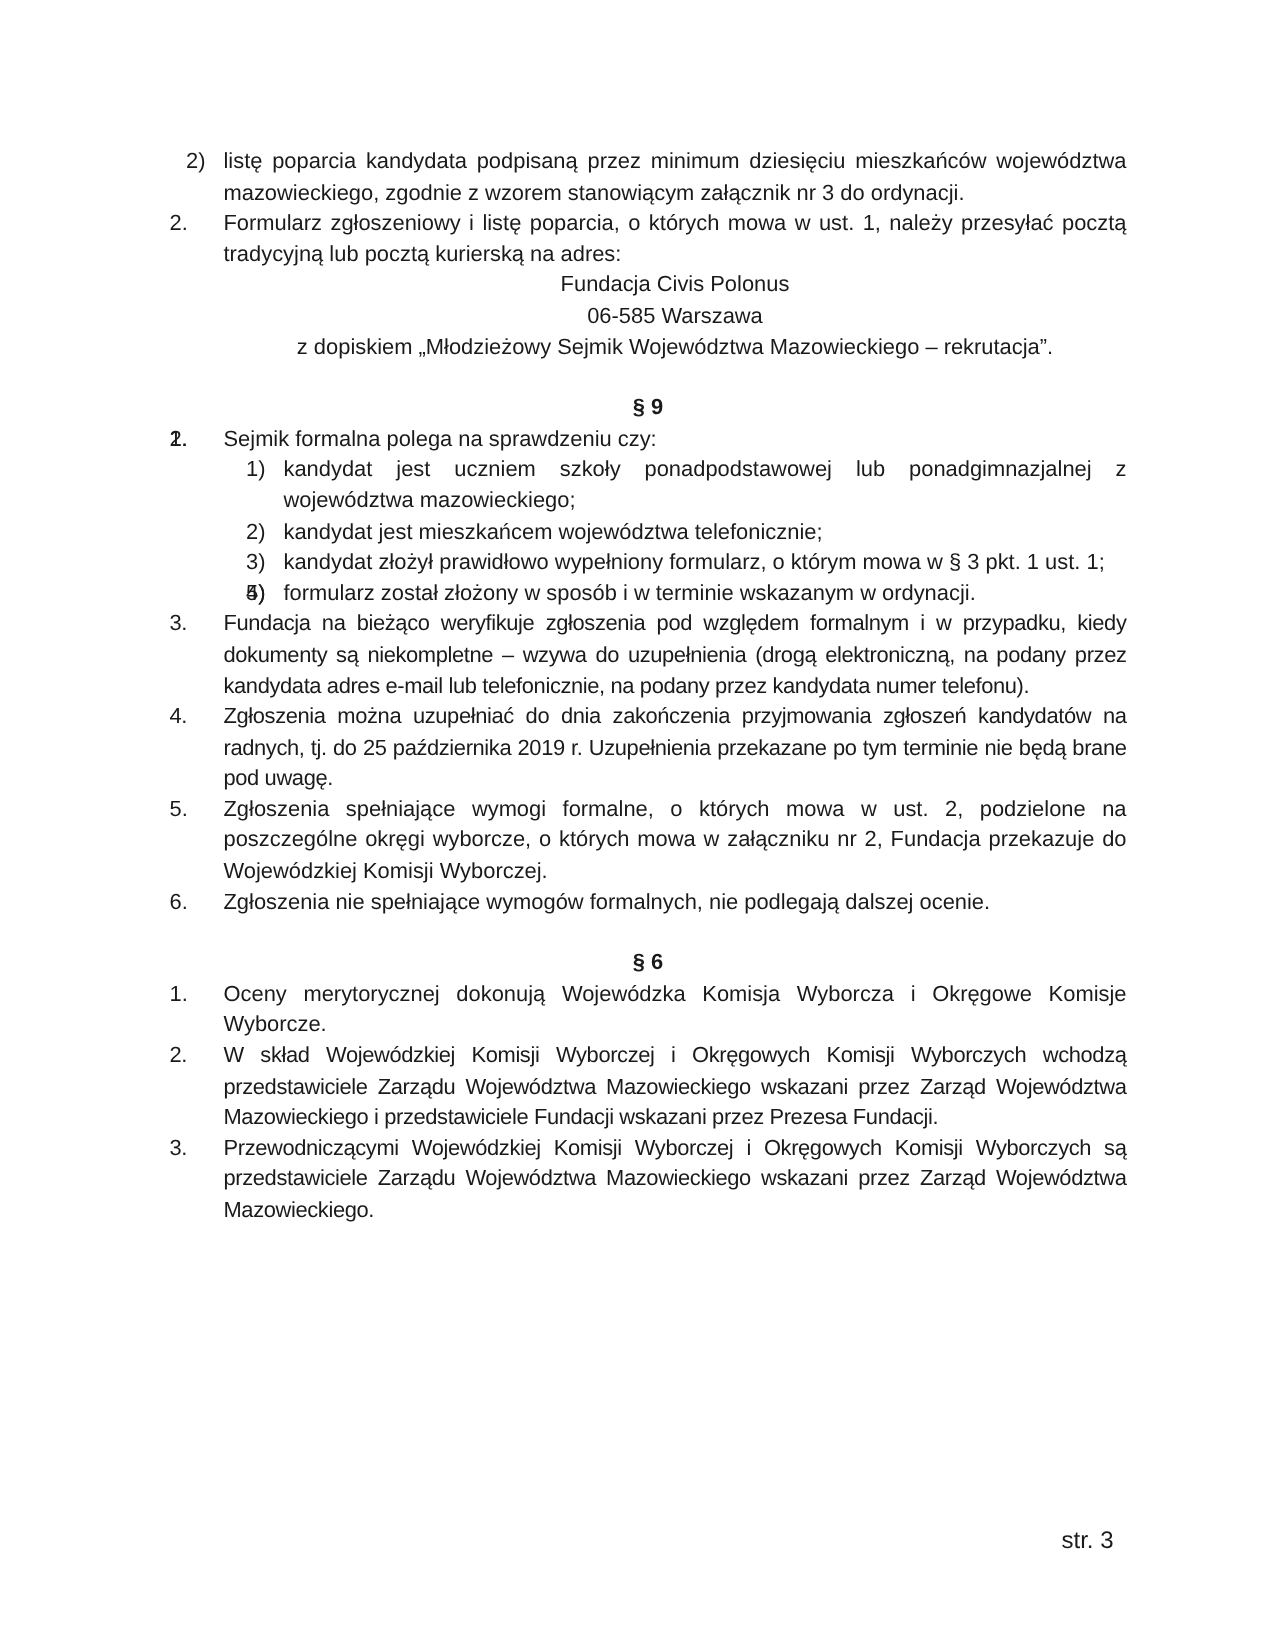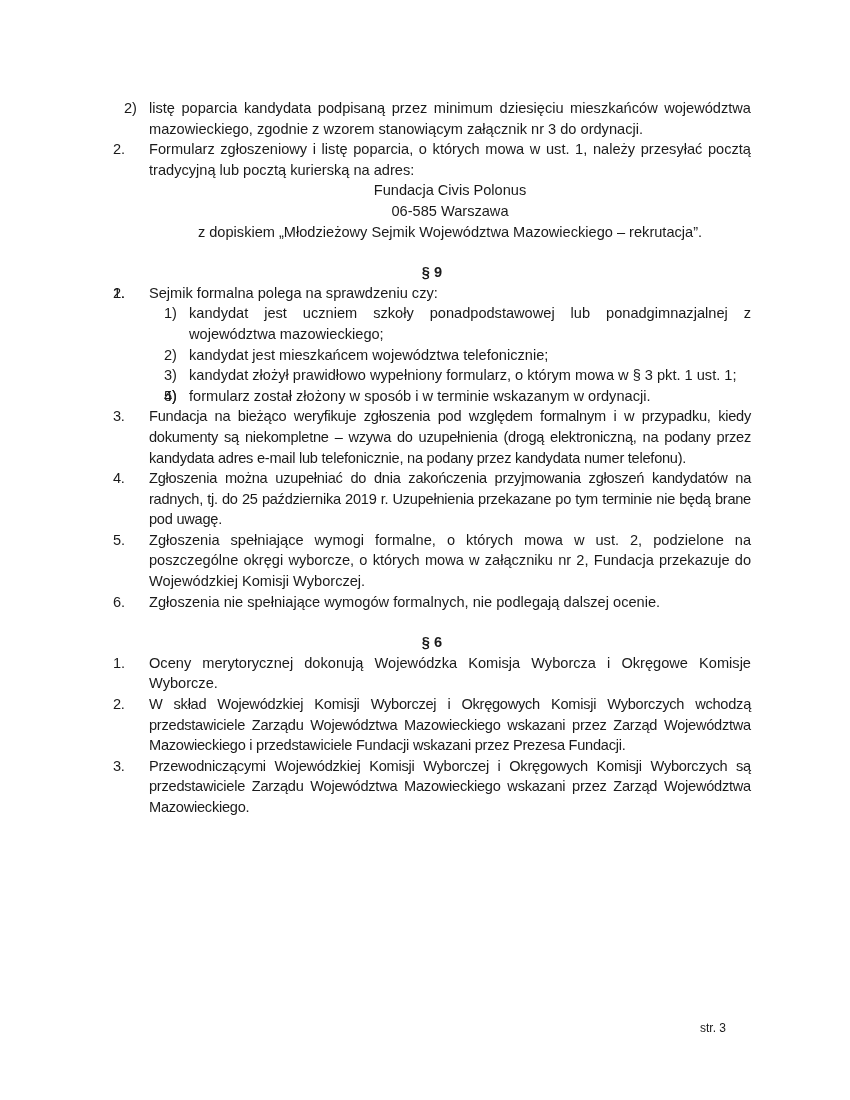--- a/index.html
+++ b/index.html
@@ -16,22 +16,22 @@
   }
   .item { position: relative; padding-left: 36px; text-align: justify; }
   .item .num { position: absolute; left: 0; top: 0; }
   .sub { position: relative; padding-left: 25px; text-align: justify; }
   .sub .num { position: absolute; left: 0; top: 0; }
   .lead-sub { margin-left: 11px; }
   .sublist { margin-left: 51px; }
   .para-line { display: block; text-align: center; }
   .section-title { text-align: center; font-weight: bold; margin-top: 20px; }
   .footer {
-    position: absolute; left: 700px; top: 1018px; width: 50px; text-align: left;
-    font-size: 12px;
+    position: absolute; left: 700px; top: 1018px; width: 50px; text-align: center;
+    font-size: 16px;
   }
   .squeeze { letter-spacing: -0.25px; }
 </style>
 </head>
 <body>
 
 <div class="page">
   <div class="content">
 
     <div class="sub lead-sub">

